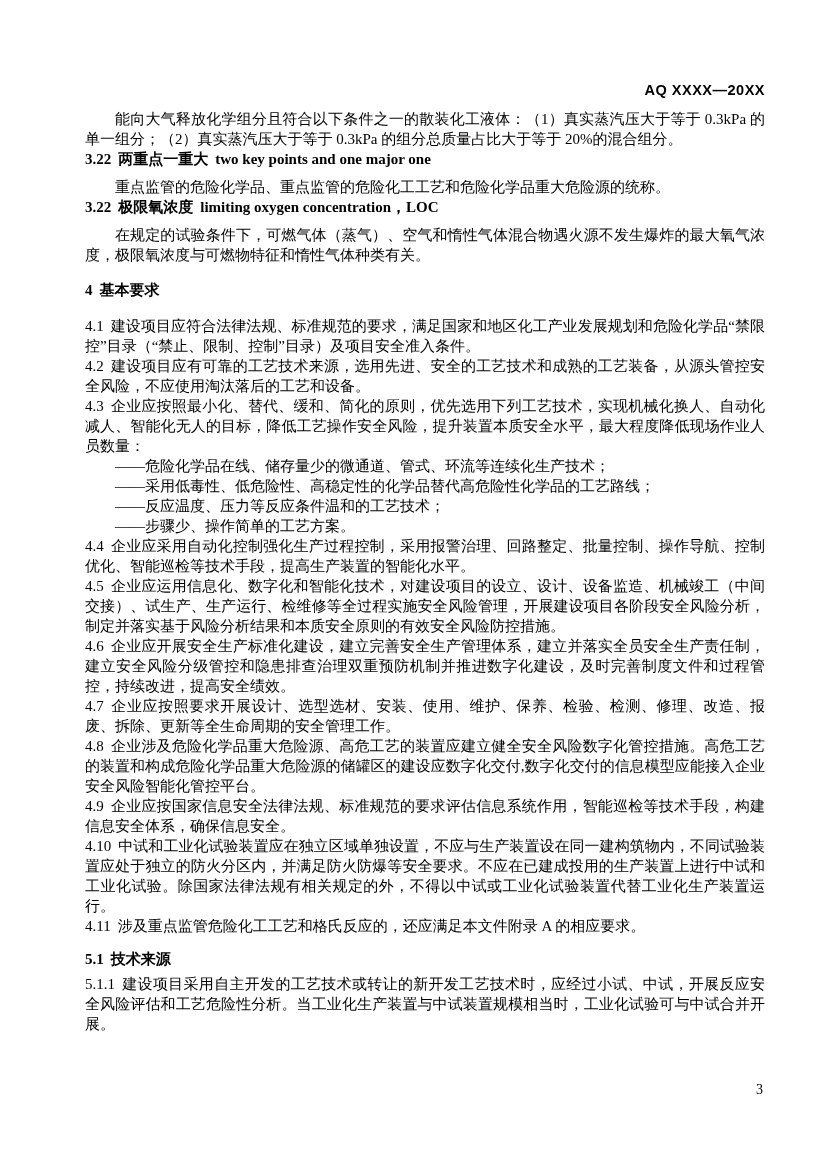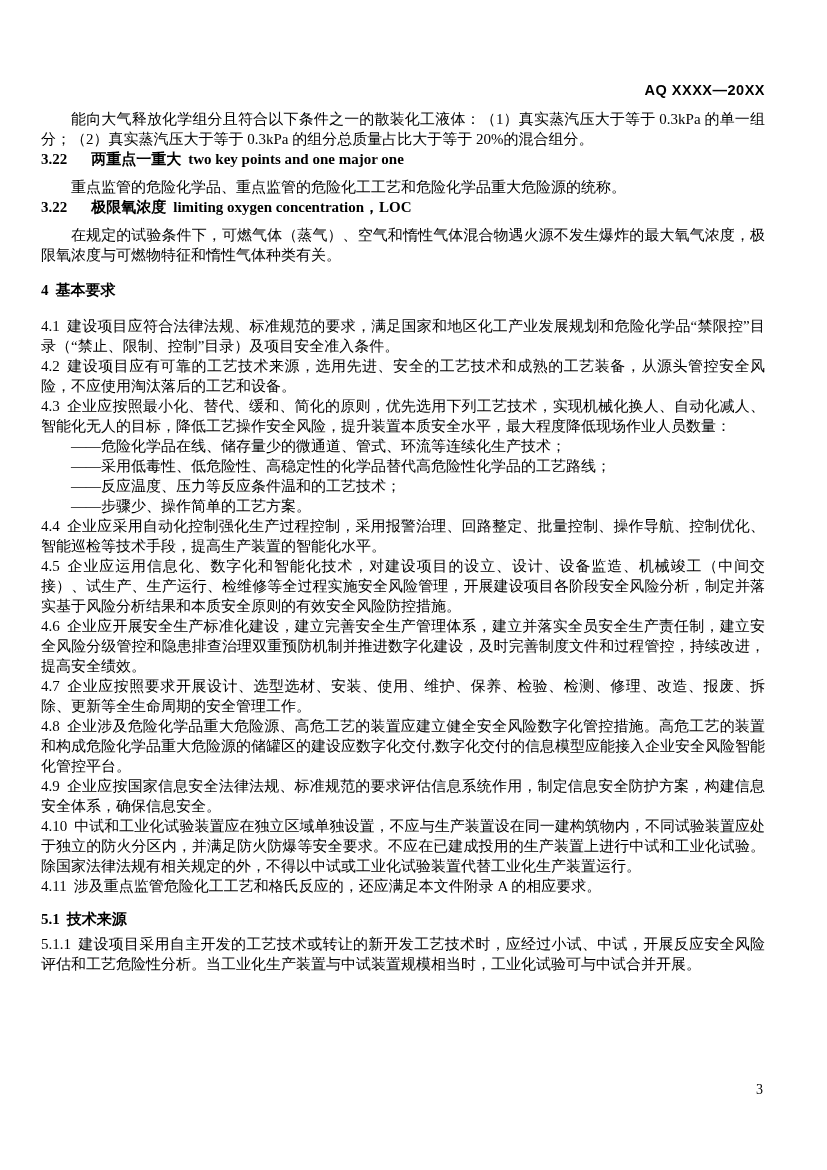--- a/index.html
+++ b/index.html
@@ -4,33 +4,33 @@
 <style>
   * { box-sizing: border-box; }
   html, body { margin: 0; padding: 0; }
   body {
     width: 827px; height: 1170px;
     background: #ffffff; color: #000000;
     font-family: "Liberation Serif", "DejaVu Serif", serif;
     font-size: 15px; line-height: 20px;
     position: relative; overflow: hidden;
   }
-  .page { width: 827px; height: 1170px; padding: 80px 62px 0 41px; }
+  .page { width: 827px; height: 1170px; padding: 80px 62px 0 85px; }
   .doc-header {
     text-align: right;
     font-family: "Liberation Sans", "DejaVu Sans", sans-serif;
     font-weight: bold; font-size: 14.5px;
     margin-bottom: 9px; letter-spacing: 0.5px;
   }
   p { margin: 0; text-align: justify; }
   p.indent { text-indent: 2em; margin-top: 8px; }
   p.dash { text-indent: 2em; }
   p.term { font-weight: bold; }
   p.term .term-en { margin-left: 7px; }
-  p.term .term-num { margin-right: 24px; }
+  p.term .term-num { margin-right: 7px; }
   p.h1 { font-weight: bold; margin: 15px 0 16px 0; }
   p.h2 { font-weight: bold; margin: 13px 0 5px 0; }
   .cnum { margin-right: 7px; }
   .page-number {
     position: absolute; top: 1080px; right: 64px;
     font-size: 14px;
   }
 </style>
 </head>
 <body>
@@ -50,21 +50,21 @@
       <p class="clause"><span class="cnum">4.3</span><span>企业应按照最小化、替代、缓和、简化的原则，优先选用下列工艺技术，实现机械化换人、自动化减人、智能化无人的目标，降低工艺操作安全风险，提升装置本质安全水平，最大程度降低现场作业人员数量：</span></p>
       <p class="dash">——危险化学品在线、储存量少的微通道、管式、环流等连续化生产技术；</p>
       <p class="dash">——采用低毒性、低危险性、高稳定性的化学品替代高危险性化学品的工艺路线；</p>
       <p class="dash">——反应温度、压力等反应条件温和的工艺技术；</p>
       <p class="dash">——步骤少、操作简单的工艺方案。</p>
       <p class="clause"><span class="cnum">4.4</span><span>企业应采用自动化控制强化生产过程控制，采用报警治理、回路整定、批量控制、操作导航、控制优化、智能巡检等技术手段，提高生产装置的智能化水平。</span></p>
       <p class="clause"><span class="cnum">4.5</span><span>企业应运用信息化、数字化和智能化技术，对建设项目的设立、设计、设备监造、机械竣工（中间交接）、试生产、生产运行、检维修等全过程实施安全风险管理，开展建设项目各阶段安全风险分析，制定并落实基于风险分析结果和本质安全原则的有效安全风险防控措施。</span></p>
       <p class="clause"><span class="cnum">4.6</span><span>企业应开展安全生产标准化建设，建立完善安全生产管理体系，建立并落实全员安全生产责任制，建立安全风险分级管控和隐患排查治理双重预防机制并推进数字化建设，及时完善制度文件和过程管控，持续改进，提高安全绩效。</span></p>
       <p class="clause"><span class="cnum">4.7</span><span>企业应按照要求开展设计、选型选材、安装、使用、维护、保养、检验、检测、修理、改造、报废、拆除、更新等全生命周期的安全管理工作。</span></p>
       <p class="clause"><span class="cnum">4.8</span><span>企业涉及危险化学品重大危险源、高危工艺的装置应建立健全安全风险数字化管控措施。高危工艺的装置和构成危险化学品重大危险源的储罐区的建设应数字化交付,数字化交付的信息模型应能接入企业安全风险智能化管控平台。</span></p>
-      <p class="clause"><span class="cnum">4.9</span><span>企业应按国家信息安全法律法规、标准规范的要求评估信息系统作用，制定信息安全防护方案，构建信息安全体系，确保信息安全。</span></p>
+      <p class="clause"><span class="cnum">4.9</span><span>企业应按国家信息安全法律法规、标准规范的要求评估信息系统作用，智能巡检等技术手段，构建信息安全体系，确保信息安全。</span></p>
       <p class="clause"><span class="cnum">4.10</span><span>中试和工业化试验装置应在独立区域单独设置，不应与生产装置设在同一建构筑物内，不同试验装置应处于独立的防火分区内，并满足防火防爆等安全要求。不应在已建成投用的生产装置上进行中试和工业化试验。除国家法律法规有相关规定的外，不得以中试或工业化试验装置代替工业化生产装置运行。</span></p>
       <p class="clause"><span class="cnum">4.11</span><span>涉及重点监管危险化工工艺和格氏反应的，还应满足本文件附录 A 的相应要求。</span></p>
       <p class="h2"><span class="cnum">5.1</span><span>技术来源</span></p>
       <p class="clause"><span class="cnum">5.1.1</span><span>建设项目采用自主开发的工艺技术或转让的新开发工艺技术时，应经过小试、中试，开展反应安全风险评估和工艺危险性分析。当工业化生产装置与中试装置规模相当时，工业化试验可与中试合并开展。</span></p>
     </main>
 </div>
 
 <div class="page-number">3</div>
 
 </body></html>

